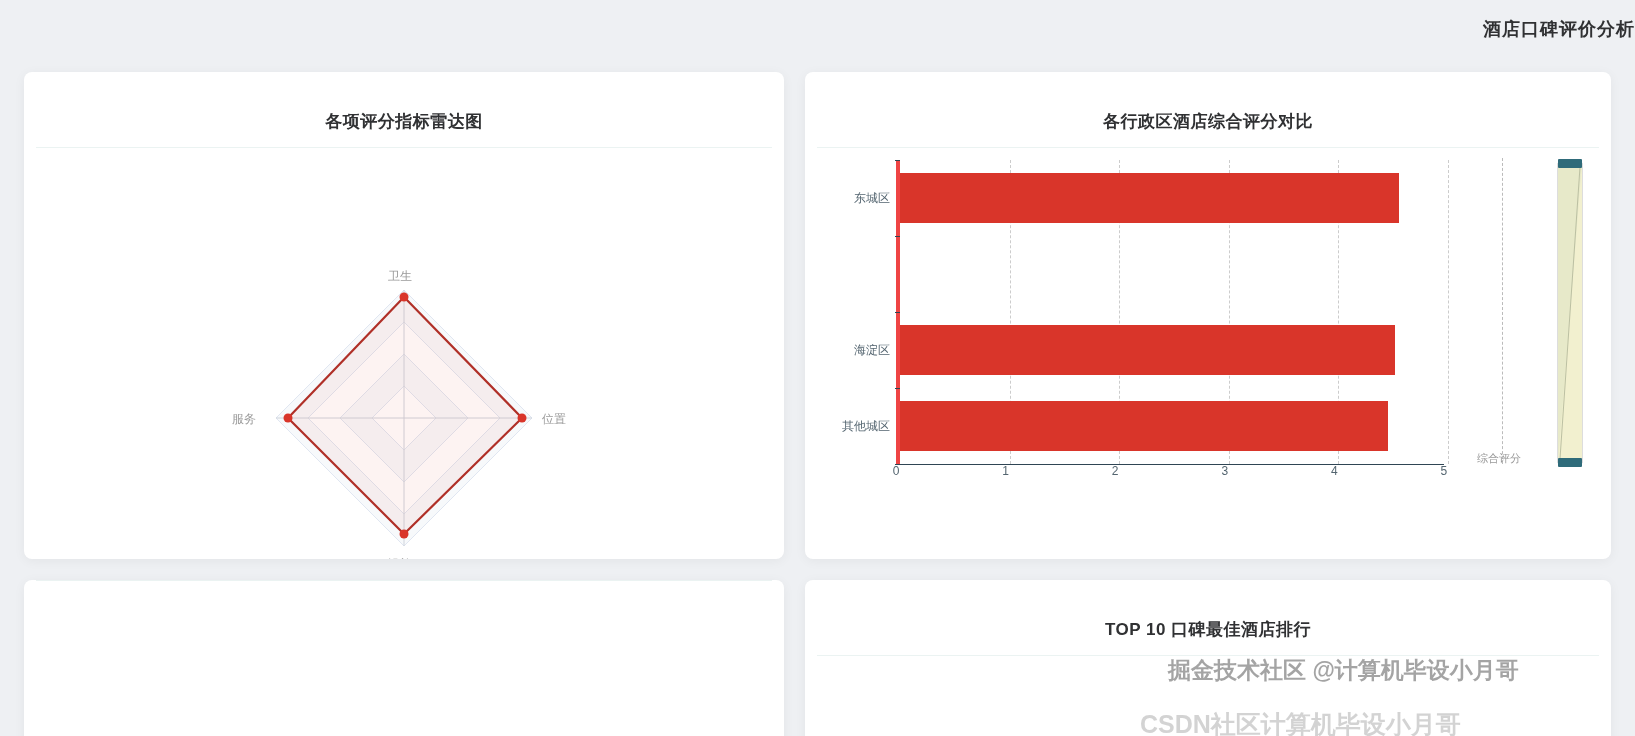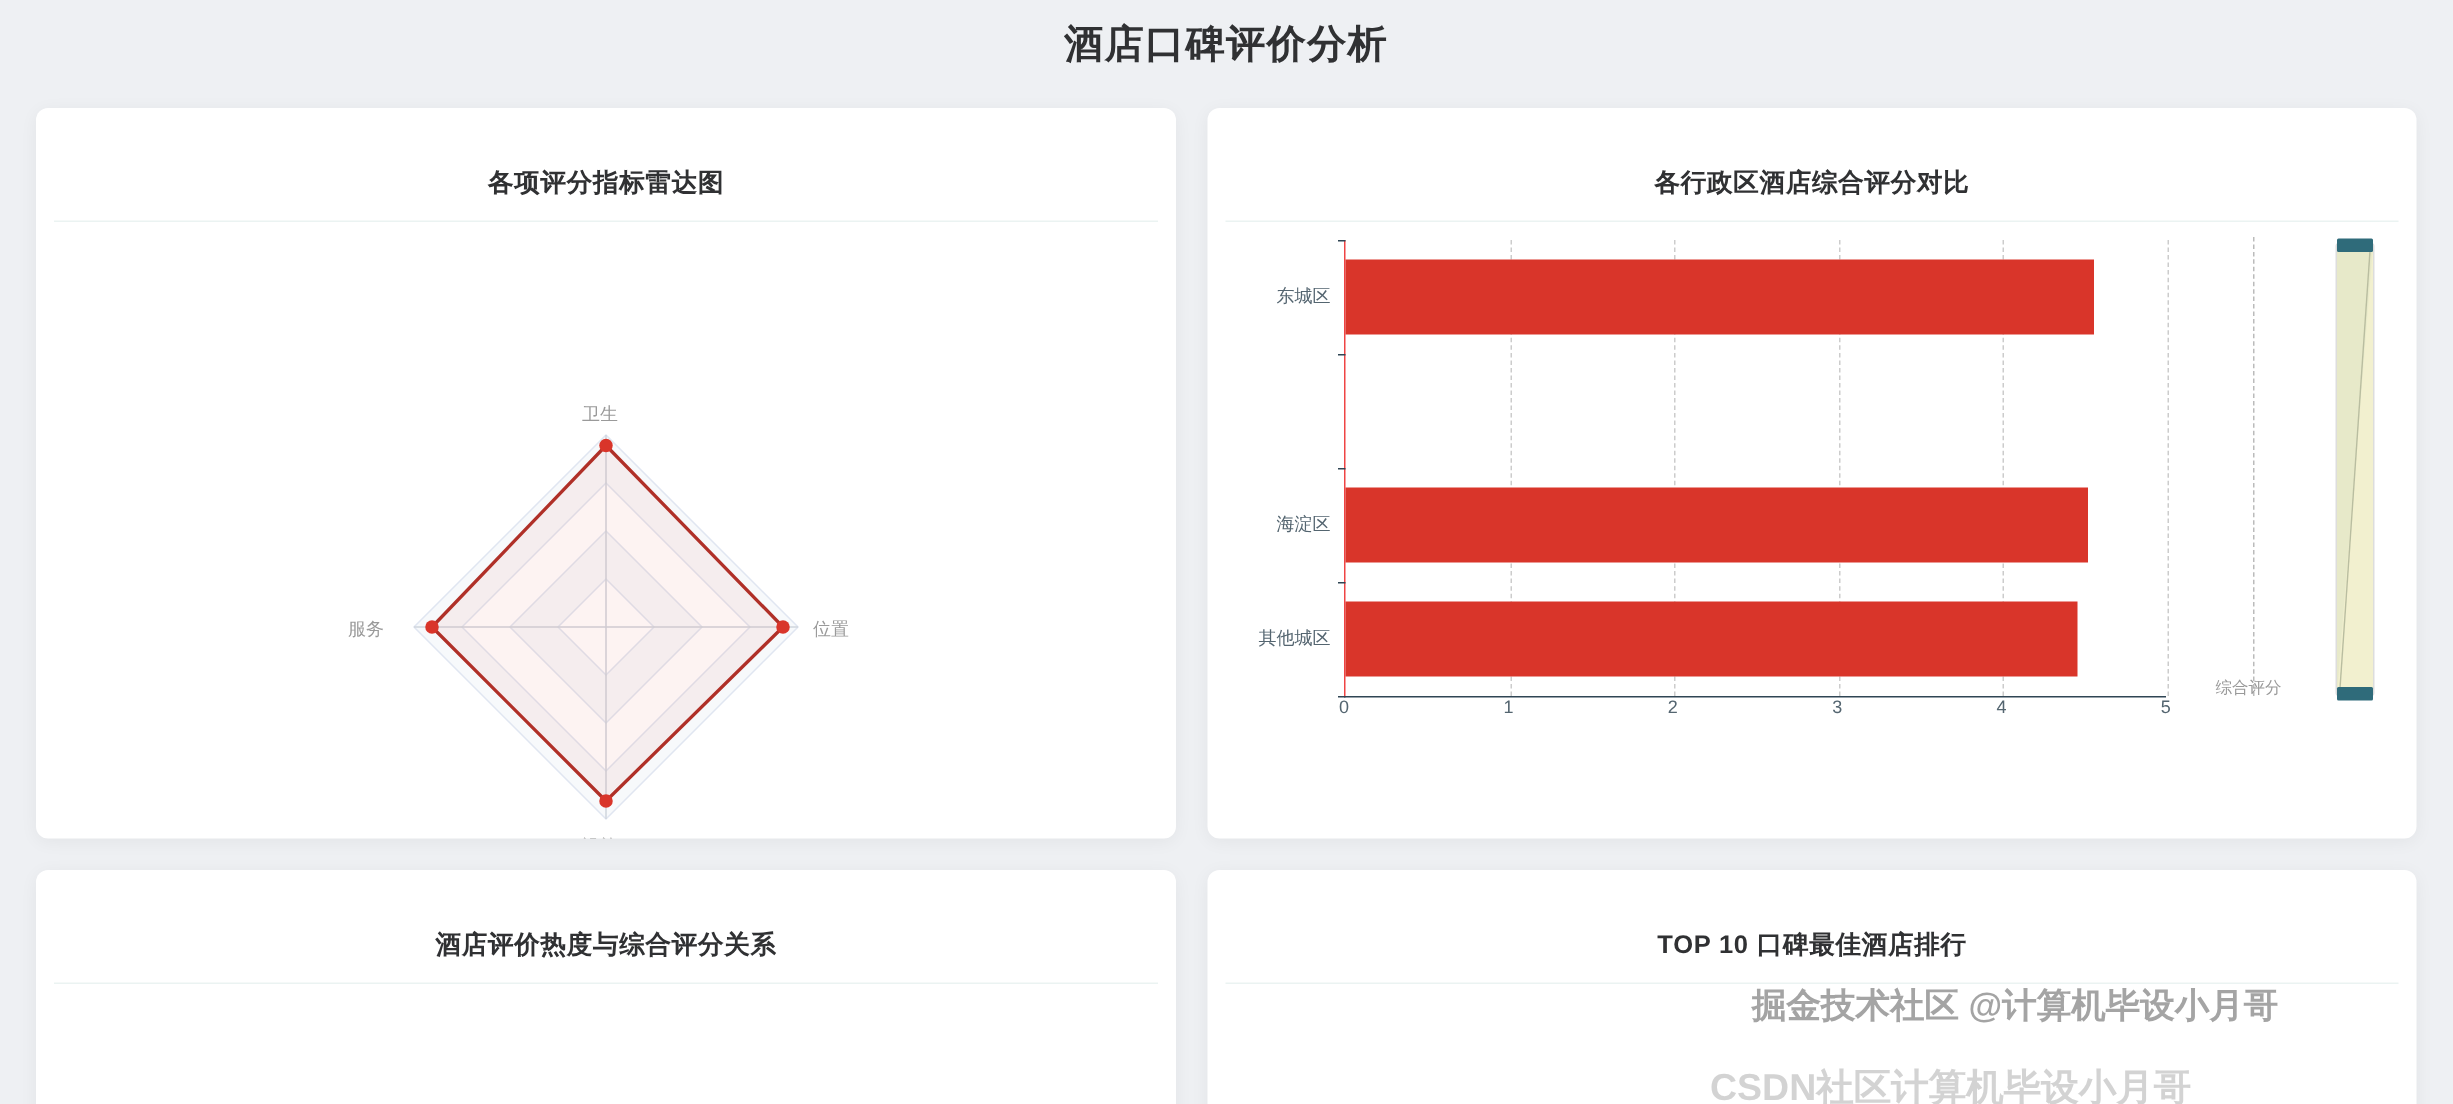--- a/index.html
+++ b/index.html
@@ -14,22 +14,22 @@
     position: relative;
     width: 1635px;
     height: 736px;
     background: #eef0f3;
   }
 
   
   .page-title {
     position: absolute;
     top: 8px; left: 0; right: 0;
-    text-align: center;
-    font-size: 26px;
+    text-align: right;
+    font-size: 18px;
     font-weight: 700;
     color: #303133;
     letter-spacing: 1px;
     line-height: 42px;
   }
 
   
   .card {
     position: absolute;
     background: #ffffff;
@@ -76,21 +76,21 @@
     white-space: nowrap;
     text-align: right;
   }
 
   
   .bar-chart { position: relative; width: 100%; height: 100%; }
   .bar-plot {
     position: absolute;
     left: 91px;  top: 12px;
     width: 548px; height: 304px;
-    border-left: 1px solid #ef4444;
+    border-left: 4px solid #ef4444;
   }
   .bar-gridline {
     position: absolute;
     top: 0; bottom: 0;
     width: 0;
     border-left: 1px dashed #cccccc;
   }
   .bar-row {
     position: absolute;
     left: 0;
@@ -299,21 +299,20 @@
           <div class="datazoom-handle top"></div>
           <div class="datazoom-handle bottom"></div>
           <span class="datazoom-label">综合评分</span>
         </div>
 
       </div>
     </div>
   </div>
 
   <div class="card card-3">
-    <div class="card-title">酒店评价热度与综合评分关系</div>
     <div class="card-divider"></div>
     <div class="card-body">
       
     </div>
   </div>
 
   <div class="card card-4">
     <div class="card-title">TOP 10 口碑最佳酒店排行</div>
     <div class="card-divider"></div>
     <div class="card-body"></div>

